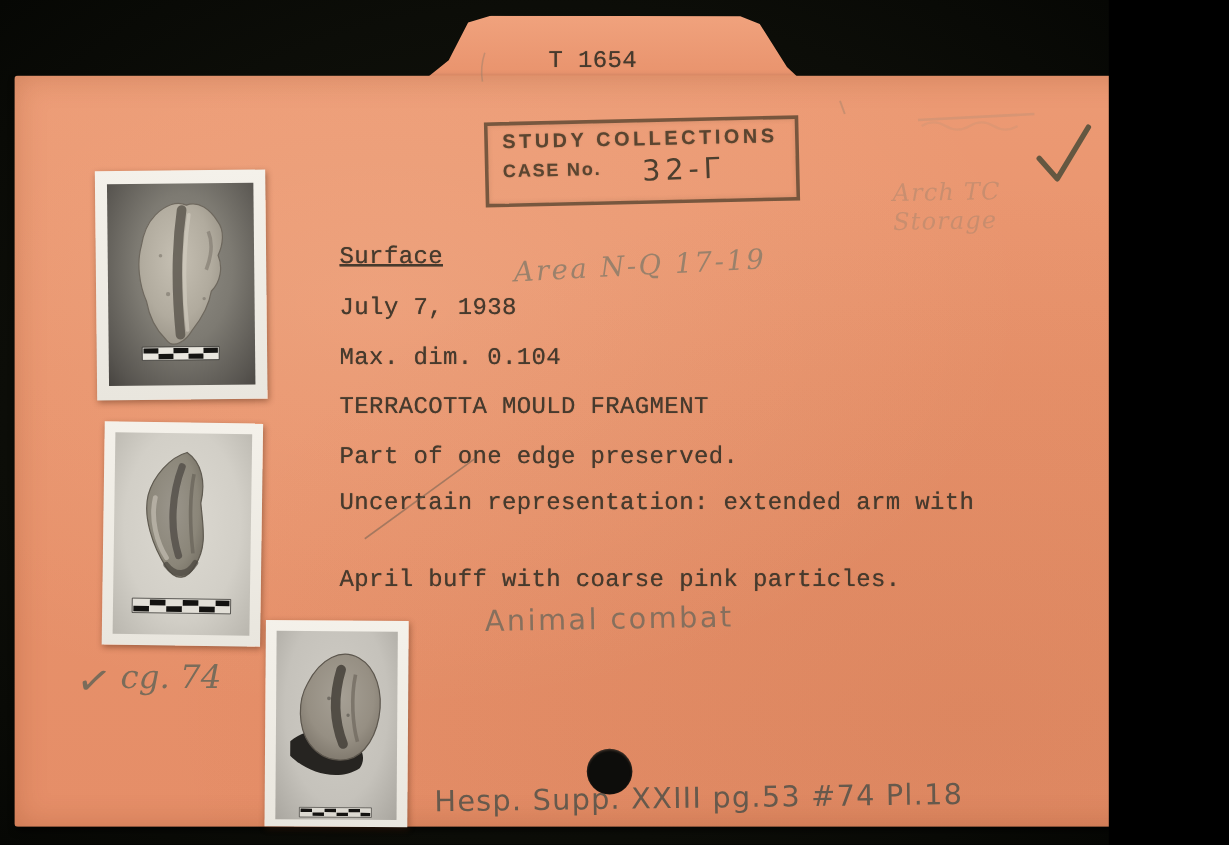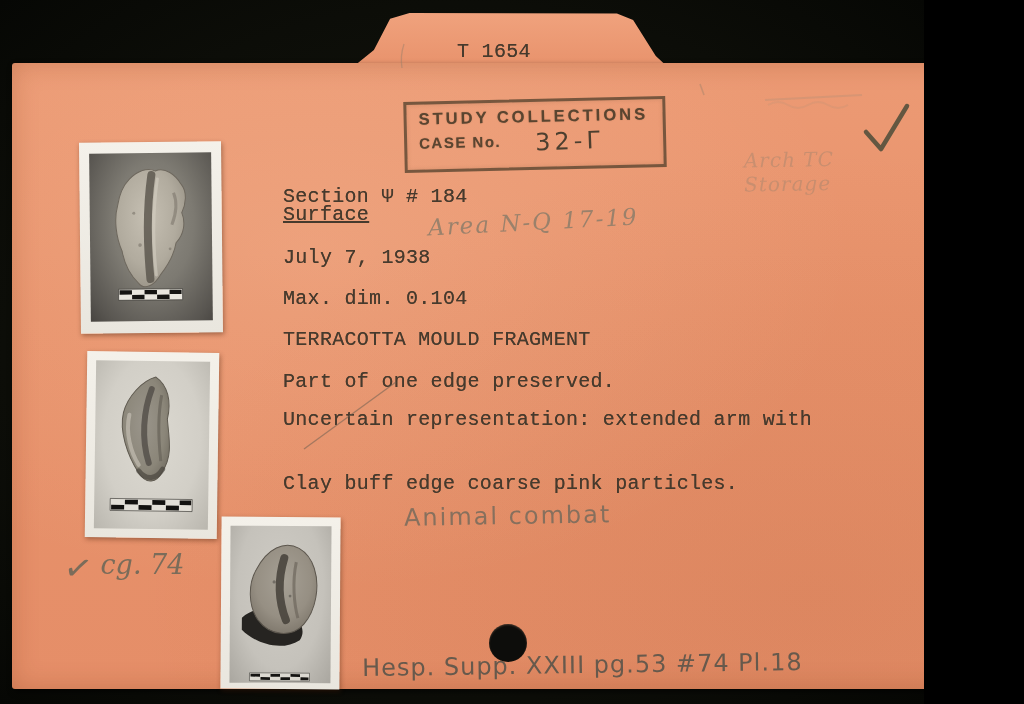--- a/index.html
+++ b/index.html
@@ -97,28 +97,27 @@
   <div class="typed tab-label">T 1654</div>
 
   <div class="stamp">
     <div class="stamp-title">STUDY COLLECTIONS</div>
     <div class="stamp-row">
       <span class="stamp-case-label">CASE No.</span>
       <span class="stamp-case-value">32-Γ</span>
     </div>
   </div>
 
-  <div class="typed t0">Section Ψ # 184</div>
   <div class="typed t1">Surface</div>
   <div class="typed t2">July 7, 1938</div>
   <div class="typed t3">Max. dim. 0.104</div>
   <div class="typed t4">TERRACOTTA MOULD FRAGMENT</div>
   <div class="typed t6">Uncertain representation: extended arm with</div>
   <div class="typed t5">Part of one edge preserved.</div>
-  <div class="typed t8">Clay buff edge coarse pink particles.</div>
+  <div class="typed t8">April buff with coarse pink particles.</div>
 
   <div class="hand hw-area">Area N-Q 17-19</div>
   <div class="hand hw-animal">Animal combat</div>
   <div class="hand hw-hesp">Hesp. Supp. XXIII pg.53 #74 Pl.18</div>
   <div class="hand hw-cg">
     <span class="check">✓</span><span class="label">cg. 74</span>
   </div>
   <div class="hand hw-arch">Arch TC Storage</div>
   <div class="hand hw-cind">C ind.</div>
 

